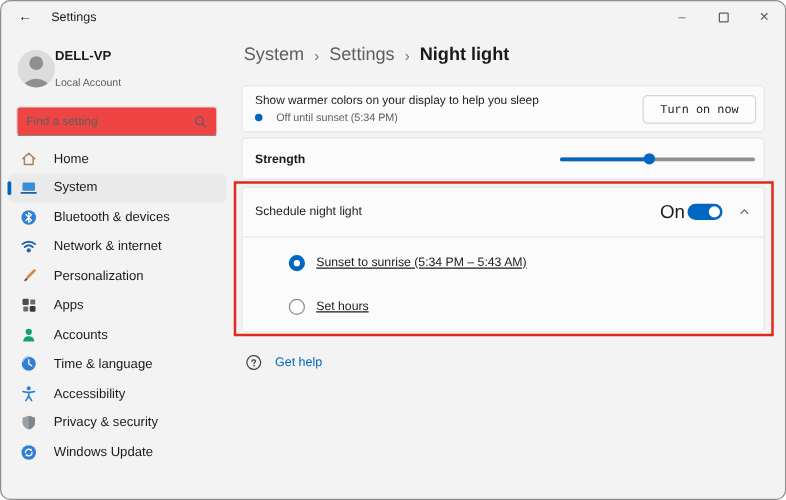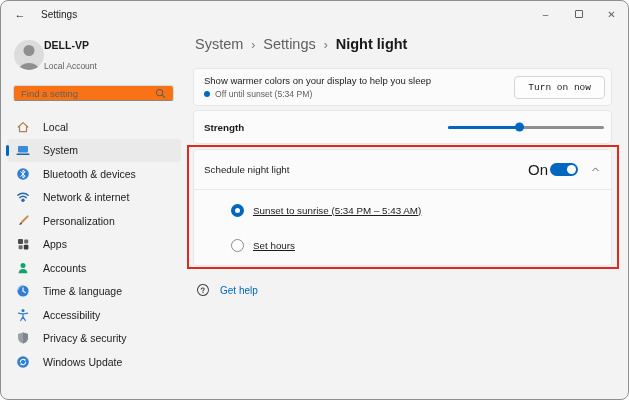--- a/index.html
+++ b/index.html
@@ -16,40 +16,40 @@
   .maxi-glyph{width:8px; height:8px; border:1px solid #5f5f5f; border-radius:1px;}
 
   
   .sidebar{position:absolute; top:26px; left:0; width:186px; bottom:0;}
   .account{position:absolute; top:12px; left:13px; display:flex; align-items:center; }
   .avatar{width:30px; height:30px; border-radius:50%; background:#dcdcdc; position:relative; overflow:hidden;}
   .avatar .head{position:absolute; top:5px; left:50%; transform:translateX(-50%); width:11px; height:11px; border-radius:50%; background:#8f8f8f;}
   .avatar .body{position:absolute; bottom:-7px; left:50%; transform:translateX(-50%); width:20px; height:14px; border-radius:50%; background:#8f8f8f;}
   .account-name{font-size:10.5px; font-weight:bold; color:#1a1a1a;}
   .account-type{font-size:8.5px; color:#5e5e5e; margin-top:10px;}
-  .searchbox{position:absolute; top:58px; left:12px; width:161px; height:16px; background:#f97316; border:1px solid #d9d9d9; border-bottom-color:#868686; border-radius:3px; display:flex; align-items:center; padding:0 7px;}
+  .searchbox{position:absolute; top:58px; left:12px; width:161px; height:24px; background:#ef4444; border:1px solid #d9d9d9; border-bottom-color:#868686; border-radius:3px; display:flex; align-items:center; padding:0 7px;}
   .searchbox input{flex:1; border:0; outline:0; background:transparent; font-size:9.5px; color:#1b1b1b; font-family:inherit;}
   .searchbox input::placeholder{color:#5e5e5e;}
   .nav{position:absolute; top:88px; left:0; right:0;}
   .nav-item{height:23.5px; margin:0 6px; border-radius:4px; display:flex; align-items:center; gap:13px; padding-left:9px; font-size:10.5px; color:#1b1b1b; position:relative; cursor:default;}
   .nav-item.selected{background:#eaeaea;}
   .nav-item.selected::before{content:""; position:absolute; left:-1px; top:6px; bottom:6px; width:3px; border-radius:2px; background:var(--accent);}
   .nico{width:14px; height:14px; flex:none;}
 
   
   .main{position:absolute; left:186px; top:26px; right:0; bottom:0;}
   .breadcrumb{position:absolute; left:8px; top:9px; display:flex; align-items:center; gap:8px; font-size:14.5px; color:#5e5e5e;}
   .crumb-sep{font-size:12px; color:#757575; padding-top:1px;}
   .crumb-current{color:#191919; font-weight:600;}
 
   .card{position:absolute; left:6px; width:419px; background:#fbfbfb; border:1px solid #e6e6e6; border-radius:4px;}
   .card-1{top:41px; height:38px; display:flex; align-items:center; padding:0 6px 0 10px;}
   .card-1 .textblock{flex:1;}
   .desc{font-size:9.5px; color:#1b1b1b;}
-  .statusline{display:flex; align-items:center; gap:5px; margin-top:3px; font-size:8.6px; color:#5e5e5e;}
+  .statusline{display:flex; align-items:center; gap:11px; margin-top:3px; font-size:8.6px; color:#5e5e5e;}
   .statusdot{width:6px; height:6px; border-radius:50%; background:var(--accent);}
   .btn{font-size:9.5px; color:#1b1b1b; background:#fdfdfd; border:1px solid #d5d5d5; border-radius:4px; padding:5px 13px; font-family:Liberation Mono, monospace; cursor:default;}
 
   .card-2{top:83px; height:34px; display:flex; align-items:center; justify-content:space-between; padding:0 7px 0 10px;font-weight:bold;}
   .row-label{font-size:9.8px; color:#1b1b1b;}
   .slider{width:156px; height:12px; position:relative; display:flex; align-items:center;}
   .slider-track{width:100%; height:3px; background:#8f8f8f; border-radius:2px; position:relative;}
   .slider-fill{position:absolute; left:0; top:0; height:3px; background:var(--accent); border-radius:2px;}
   .slider-thumb{position:absolute; right:-4px; top:50%; transform:translateY(-50%); width:9px; height:9px; border-radius:50%; background:var(--accent);}
 
@@ -113,21 +113,21 @@
           <circle cx="5" cy="5" r="3.4" fill="none" stroke="#5e5e5e" stroke-width="1.1"></circle>
           <line x1="7.6" y1="7.6" x2="10.6" y2="10.6" stroke="#5e5e5e" stroke-width="1.1" stroke-linecap="round"></line>
         </svg>
     </div>
 
     <div class="nav">
       <div class="nav-item">
         <svg class="nico" viewBox="0 0 14 14">
             <path d="M2.2 7 7 2.6 11.8 7 M3.5 6 V11.6 H10.5 V6" fill="none" stroke="#ab8257" stroke-width="1.2" stroke-linecap="round" stroke-linejoin="round"></path>
           </svg>
-        <span>Local</span>
+        <span>Home</span>
       </div>
       <div class="nav-item selected">
         <svg class="nico" viewBox="0 0 14 14">
             <rect x="2" y="3" width="10" height="6.6" rx="1" fill="#3a8bd8"></rect>
             <path d="M1.2 11.3 H12.8" stroke="#1f5f9e" stroke-width="1.5" stroke-linecap="round"></path>
           </svg>
         <span>System</span>
       </div>
       <div class="nav-item">
         <svg class="nico" viewBox="0 0 14 14">

